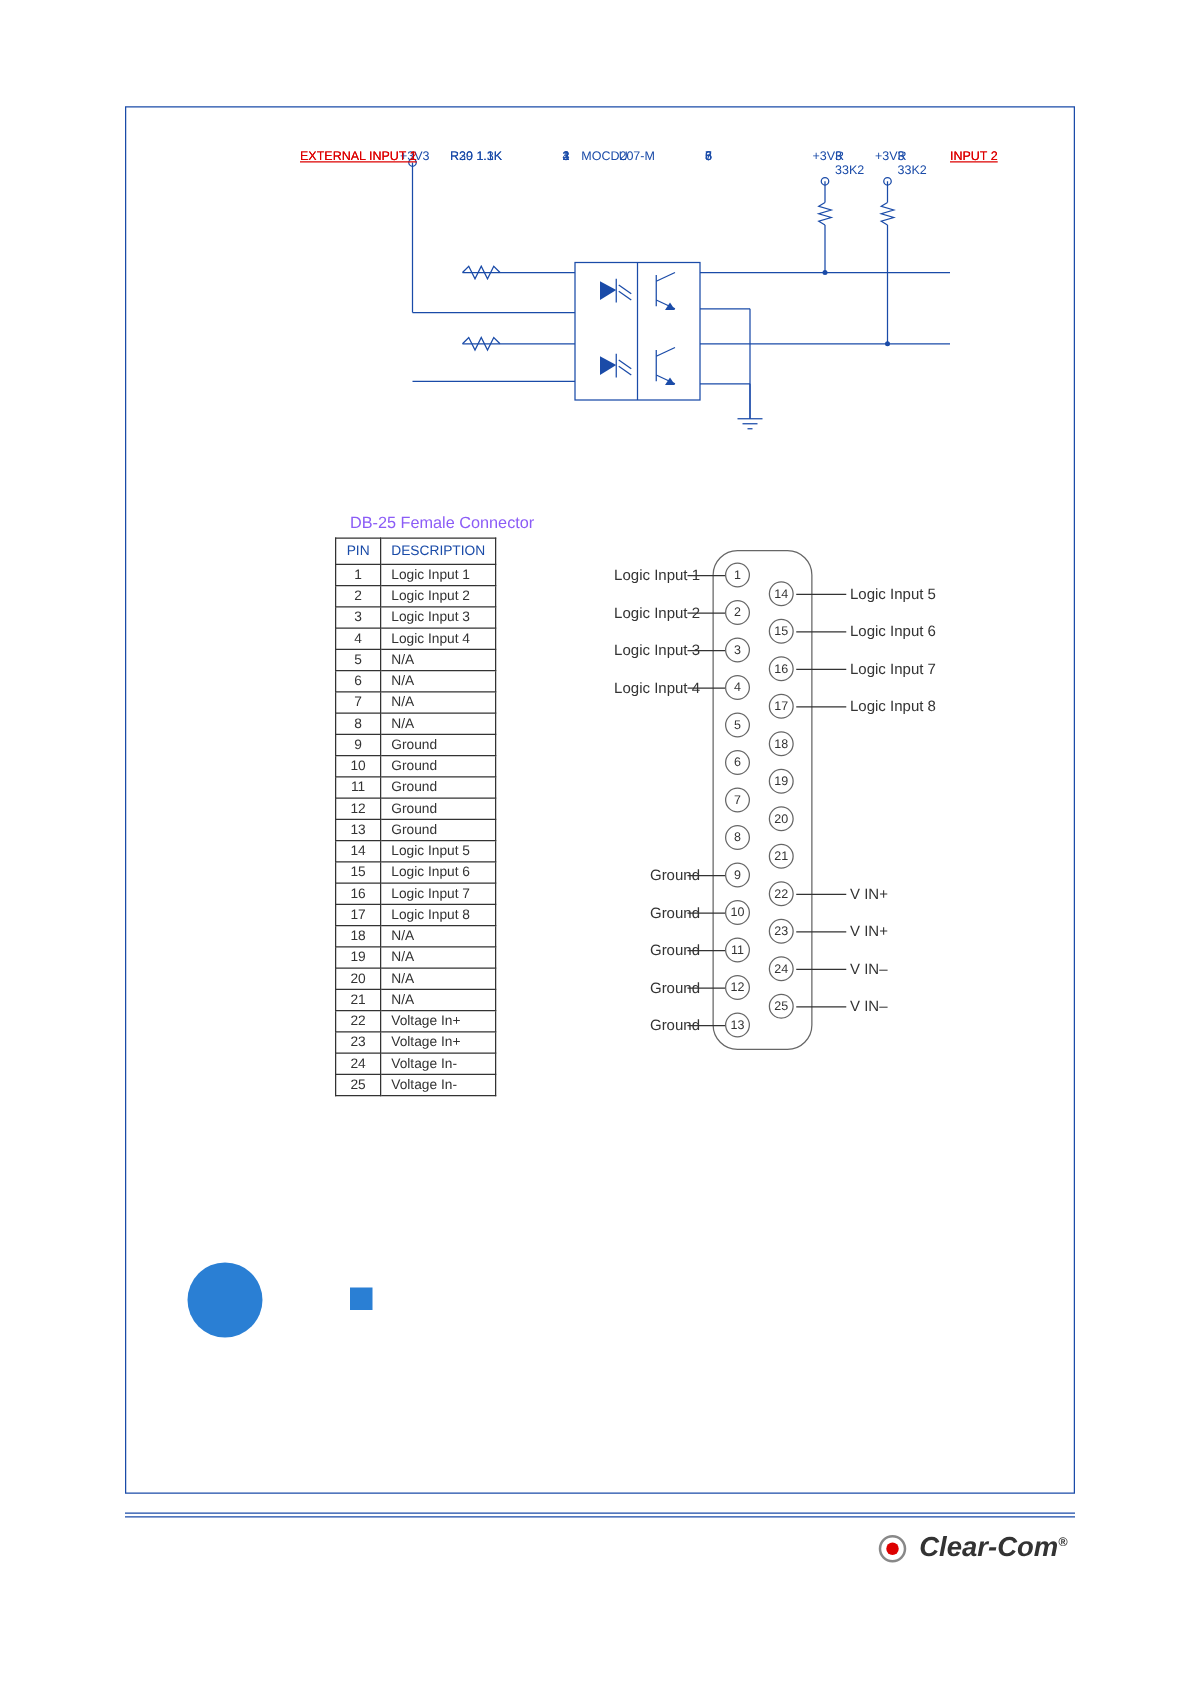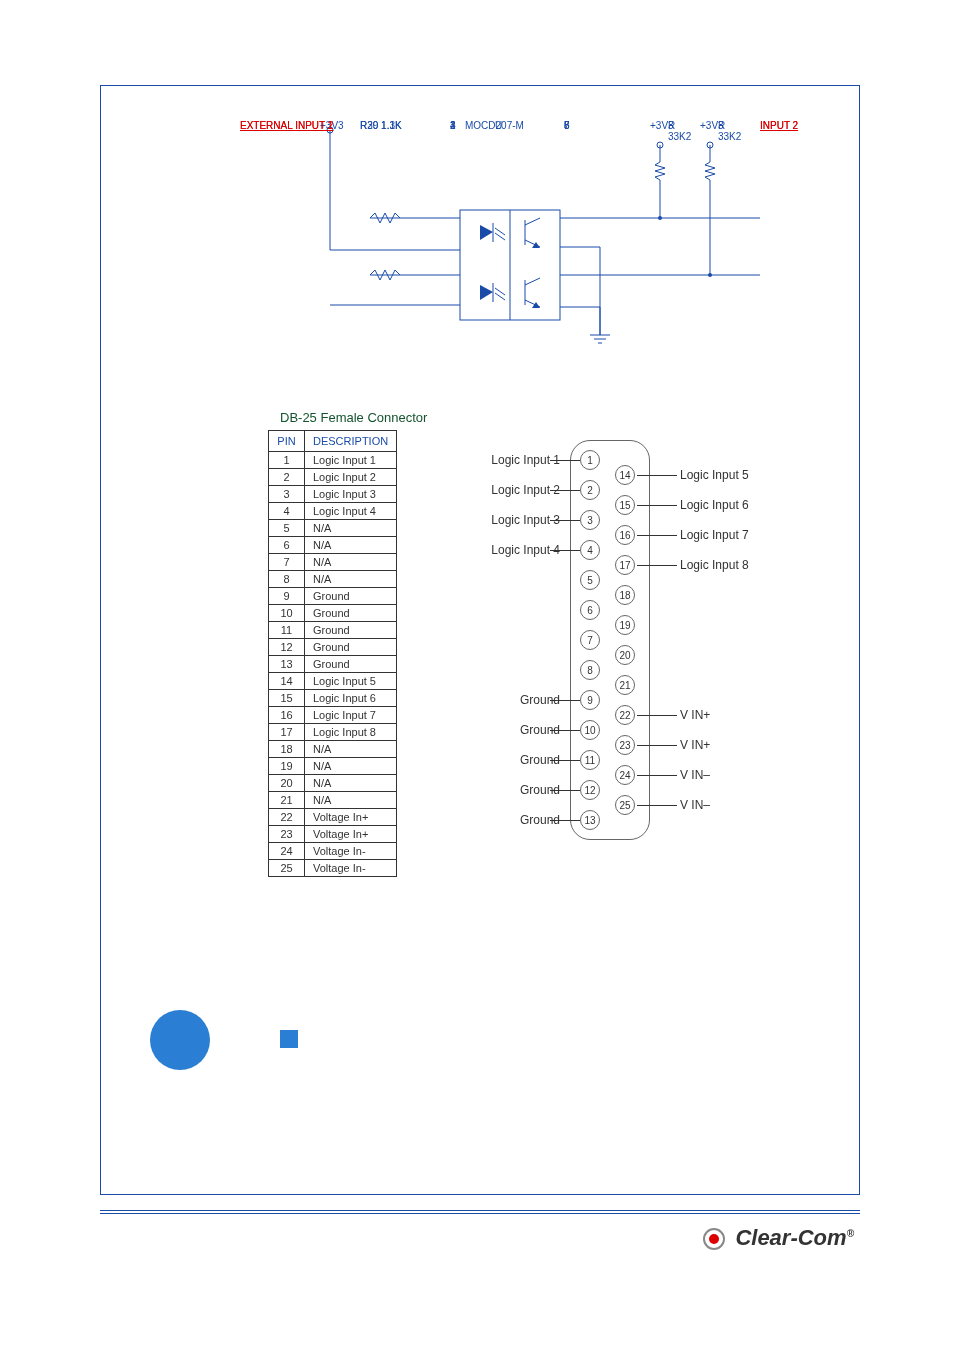--- a/index.html
+++ b/index.html
@@ -3,21 +3,21 @@
 <meta charset="utf-8">
 <style>
 *{box-sizing:border-box;margin:0;padding:0}
 body{width:954px;height:1350px;background:#fff;font-family:Arial,sans-serif;position:relative}
 .page-border{position:absolute;top:85px;left:100px;width:760px;height:1110px;border:1px solid #1a4ba8}
 .schematic{position:absolute;top:120px;left:240px;width:600px;height:250px}
 .sch-text{font-size:10px;position:absolute}
 .red{color:#d00}
 .blue{color:#1a4ba8}
 .connector-section{position:absolute;top:410px;left:280px;width:520px}
-.conn-title{font-size:13px;color:#14532d;margin-bottom:8px}
+.conn-title{font-size:13px;color:#8b5cf6;margin-bottom:8px}
 .pin-table{border-collapse:collapse;font-size:11px;position:absolute;top:430px;left:268px}
 .pin-table th{border:1px solid #333;padding:4px 8px;color:#1a4ba8;font-weight:normal;text-align:center}
 .pin-table td{border:1px solid #333;padding:2px 8px;color:#333}
 .pin-table td:first-child{text-align:center;width:36px}
 .db25-diagram{position:absolute;top:430px;left:440px;width:400px;height:420px}
 .db25-shell{position:absolute;left:130px;top:10px;width:80px;height:400px;border:1px solid #666;border-radius:20px}
 .pin-circle{position:absolute;width:20px;height:20px;border:1px solid #666;border-radius:50%;font-size:10px;display:flex;align-items:center;justify-content:center;color:#333;background:#fff}
 .pin-label{position:absolute;font-size:12px;color:#333}
 .pin-line{position:absolute;background:#333;height:1px}
 .callout{position:absolute;top:1000px;left:120px;width:700px;height:160px}

